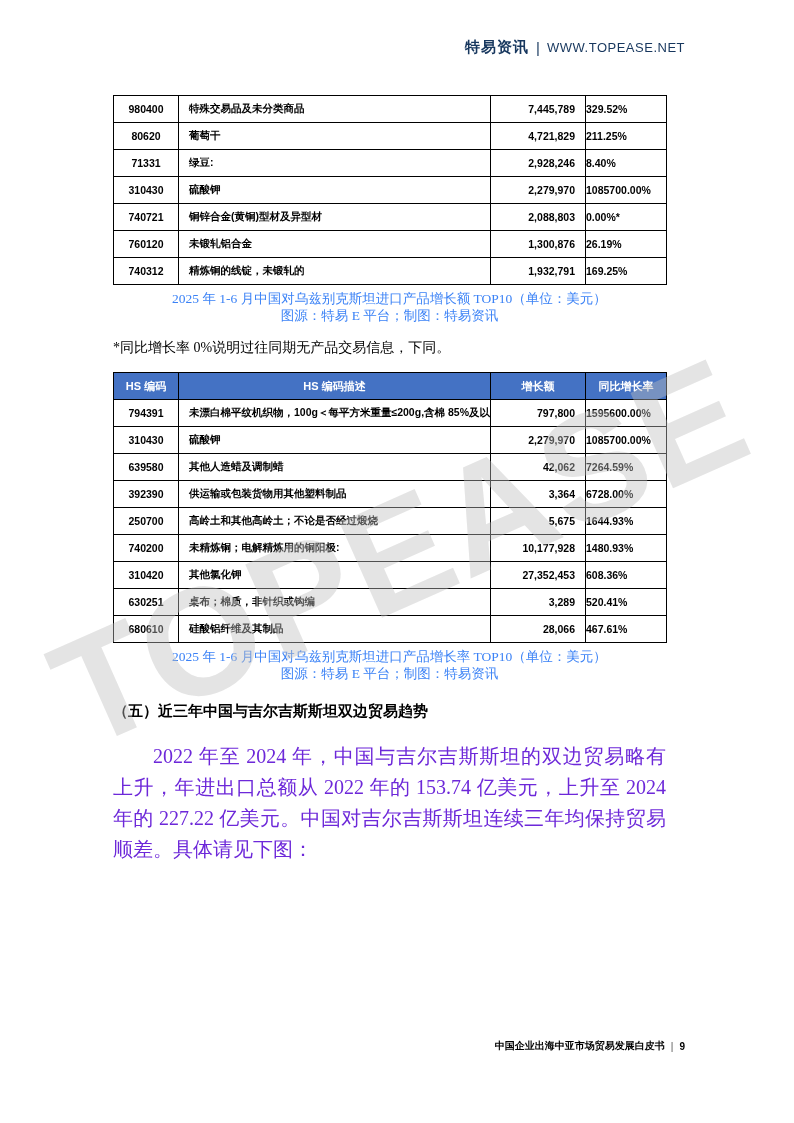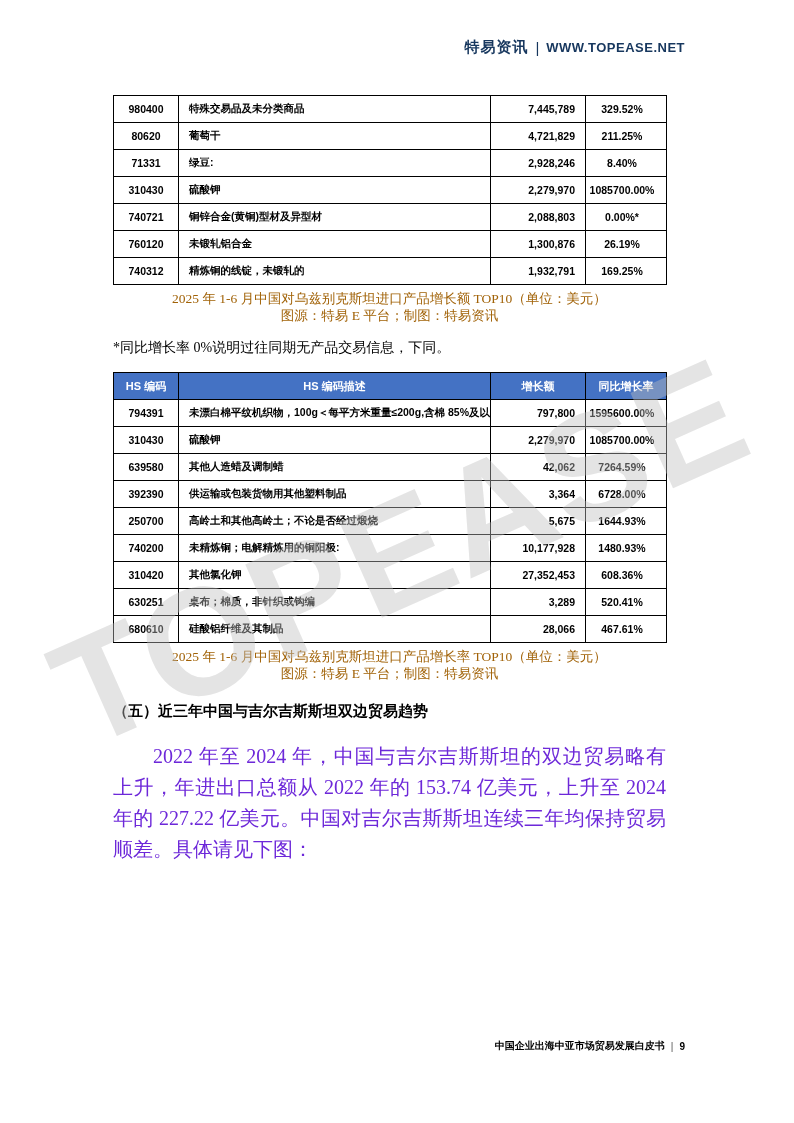--- a/index.html
+++ b/index.html
@@ -19,21 +19,21 @@
   .hdr {
     position:absolute; top:38px; right:109px;
     font-family:"Liberation Sans", sans-serif;
     color:#17375e;
     font-size:13px;
     display:flex; align-items:center; gap:7px;
     z-index:3;
   }
   .hdr .brand { font-size:15px; font-weight:bold; letter-spacing:1px; }
   .hdr .sep { font-weight:300; font-size:15px; color:#17375e; }
-  .hdr .url { font-size:13px; font-weight:bold; letter-spacing:0.5px; }
+  .hdr .url { font-size:13px; font-weight:normal; letter-spacing:0.5px; }
 
   
   .content {
     position:absolute; left:113px; top:95px; width:553px; z-index:1;
   }
 
   table { border-collapse:collapse; width:553px; table-layout:fixed; }
   td, th { border:1px solid #000; height:27px; overflow:hidden; white-space:nowrap; }
   .col-code { width:65px; }
   .col-desc { width:312px; }
@@ -42,38 +42,38 @@
 
   .t-body td {
     font-family:"Liberation Sans", sans-serif;
     font-weight:bold;
     font-size:10.5px;
     background:#fff;
   }
   td.code { text-align:center; }
   td.desc { text-align:left; padding-left:10px; }
   td.amt  { text-align:right; padding-right:10px; }
-  td.rate { text-align:center; padding-right:8px; }
+  td.rate { text-align:left; padding-right:8px; }
 
   .t-head th {
     background:#4472c4;
     color:#ffffff;
     font-family:"Liberation Sans", sans-serif;
     font-weight:bold;
     font-size:11px;
     text-align:center;
     margin-top:16px;
   }
 
   .caption {
     text-align:center;
     font-size:13.5px;
     line-height:17px;
     margin-top:5px;
-    color:#a16207;
+    color:#3b82f6;
   }
   .note {
     font-size:14px;
     margin-top:15px;
     color:#000;
   }
   .tbl2 { margin-top:15px; }
 
   .sec-heading {
     margin-top:20px;

